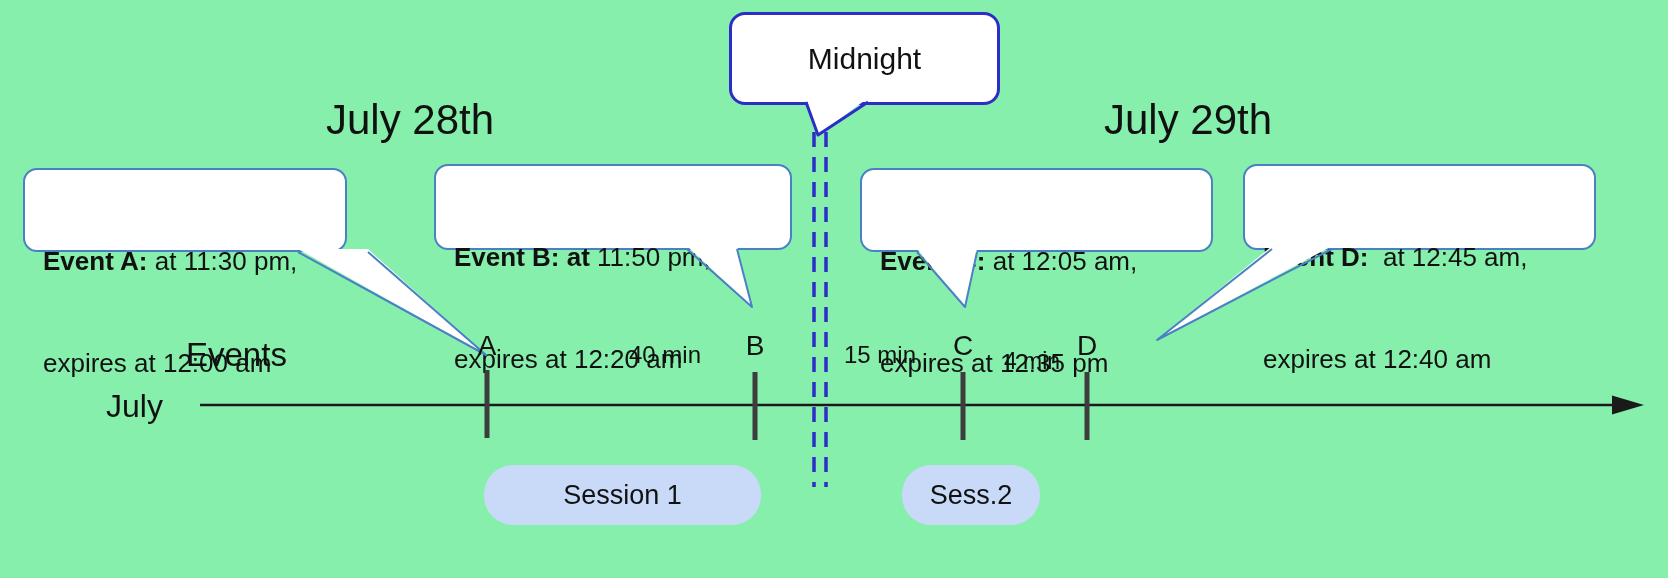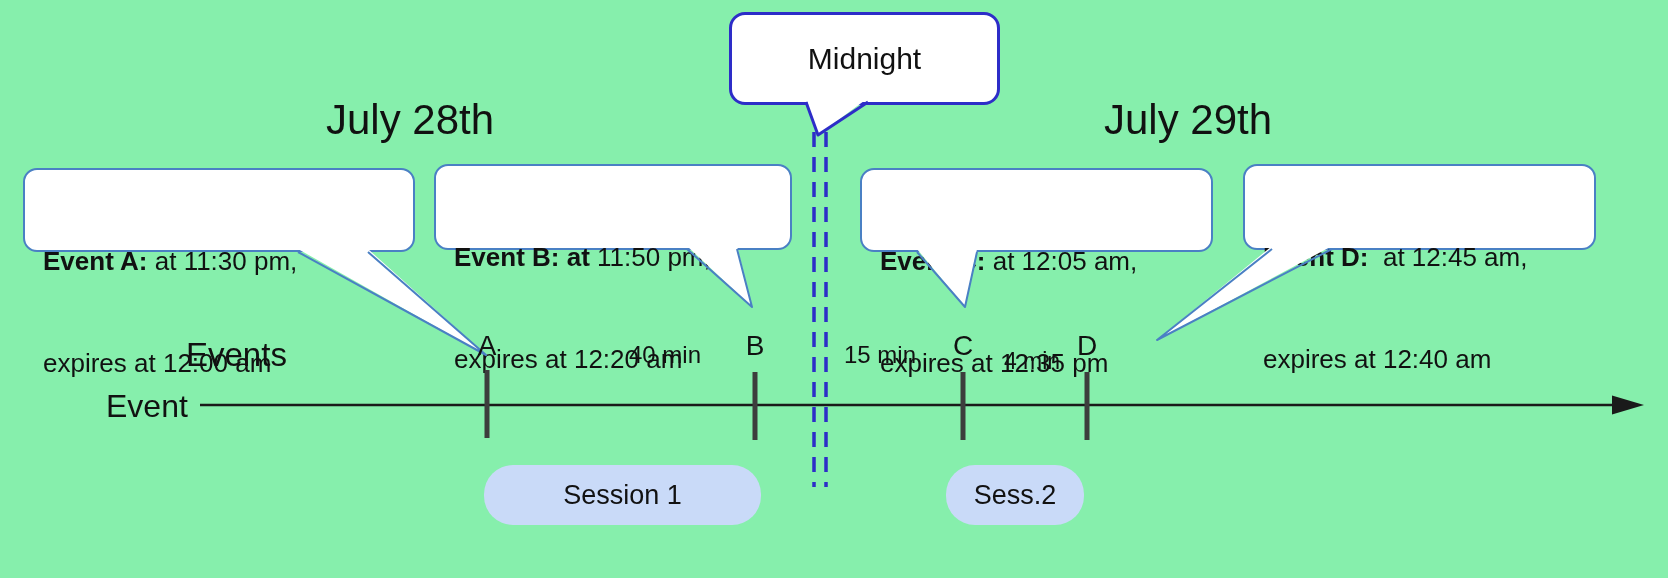--- a/index.html
+++ b/index.html
@@ -63,21 +63,21 @@
 </style>
 </head>
 <body>
 
 <div class="canvas">
 
   <div class="midnight-bubble">
     <span>Midnight</span>
   </div>
 
-  <div class="callout" style="left:23px; top:168px; width:392px; height:84px;">
+  <div class="callout" style="left:23px; top:168px; width:324px; height:84px;">
     <div><b>Event A:</b><span> at 11:30 pm,</span></div>
     <div>expires at 12:00 am</div>
   </div>
 
   <div class="callout" style="left:434px; top:164px; width:358px; height:86px;">
     <div><b>Event B: at</b><span> 11:50 pm,</span></div>
     <div>expires at 12:20 am</div>
   </div>
 
   <div class="callout" style="left:860px; top:168px; width:353px; height:84px;">
@@ -129,31 +129,31 @@
     <g>
       <polygon points="1272,246 1332,246 1157,340" fill="#ffffff"></polygon>
       <path class="tailstroke" d="M 1272,249 L 1157,340 L 1332,249"></path>
     </g>
   </svg>
 
   <div class="lbl date-lbl" style="left:280px;">July 28th</div>
   <div class="lbl date-lbl" style="left:1058px;">July 29th</div>
 
   <div class="lbl" style="left:186px; top:336px; font-size:33px;">Events</div>
-  <div class="lbl" style="left:106px; top:388px; font-size:32px;">Event</div>
+  <div class="lbl" style="left:106px; top:388px; font-size:32px;">July</div>
 
   <div class="lbl tick-lbl" style="left:462px;">A</div>
   <div class="lbl tick-lbl" style="left:730px;">B</div>
   <div class="lbl tick-lbl" style="left:938px;">C</div>
   <div class="lbl tick-lbl" style="left:1062px;">D</div>
 
   <div class="lbl interval-lbl" style="left:610px;">40 min</div>
   <div class="lbl interval-lbl" style="left:825px;">15 min</div>
   <div class="lbl interval-lbl" style="left:977px; top:348px; font-size:23px;">4 min</div>
 
   <div class="session" style="left:484px; width:277px;">
     <span>Session 1</span>
   </div>
-  <div class="session" style="left:946px; width:138px;align-items:center;">
+  <div class="session" style="left:902px; width:138px;align-items:center;">
     <span>Sess.2</span>
   </div>
 
 </div>
 
 </body></html>

